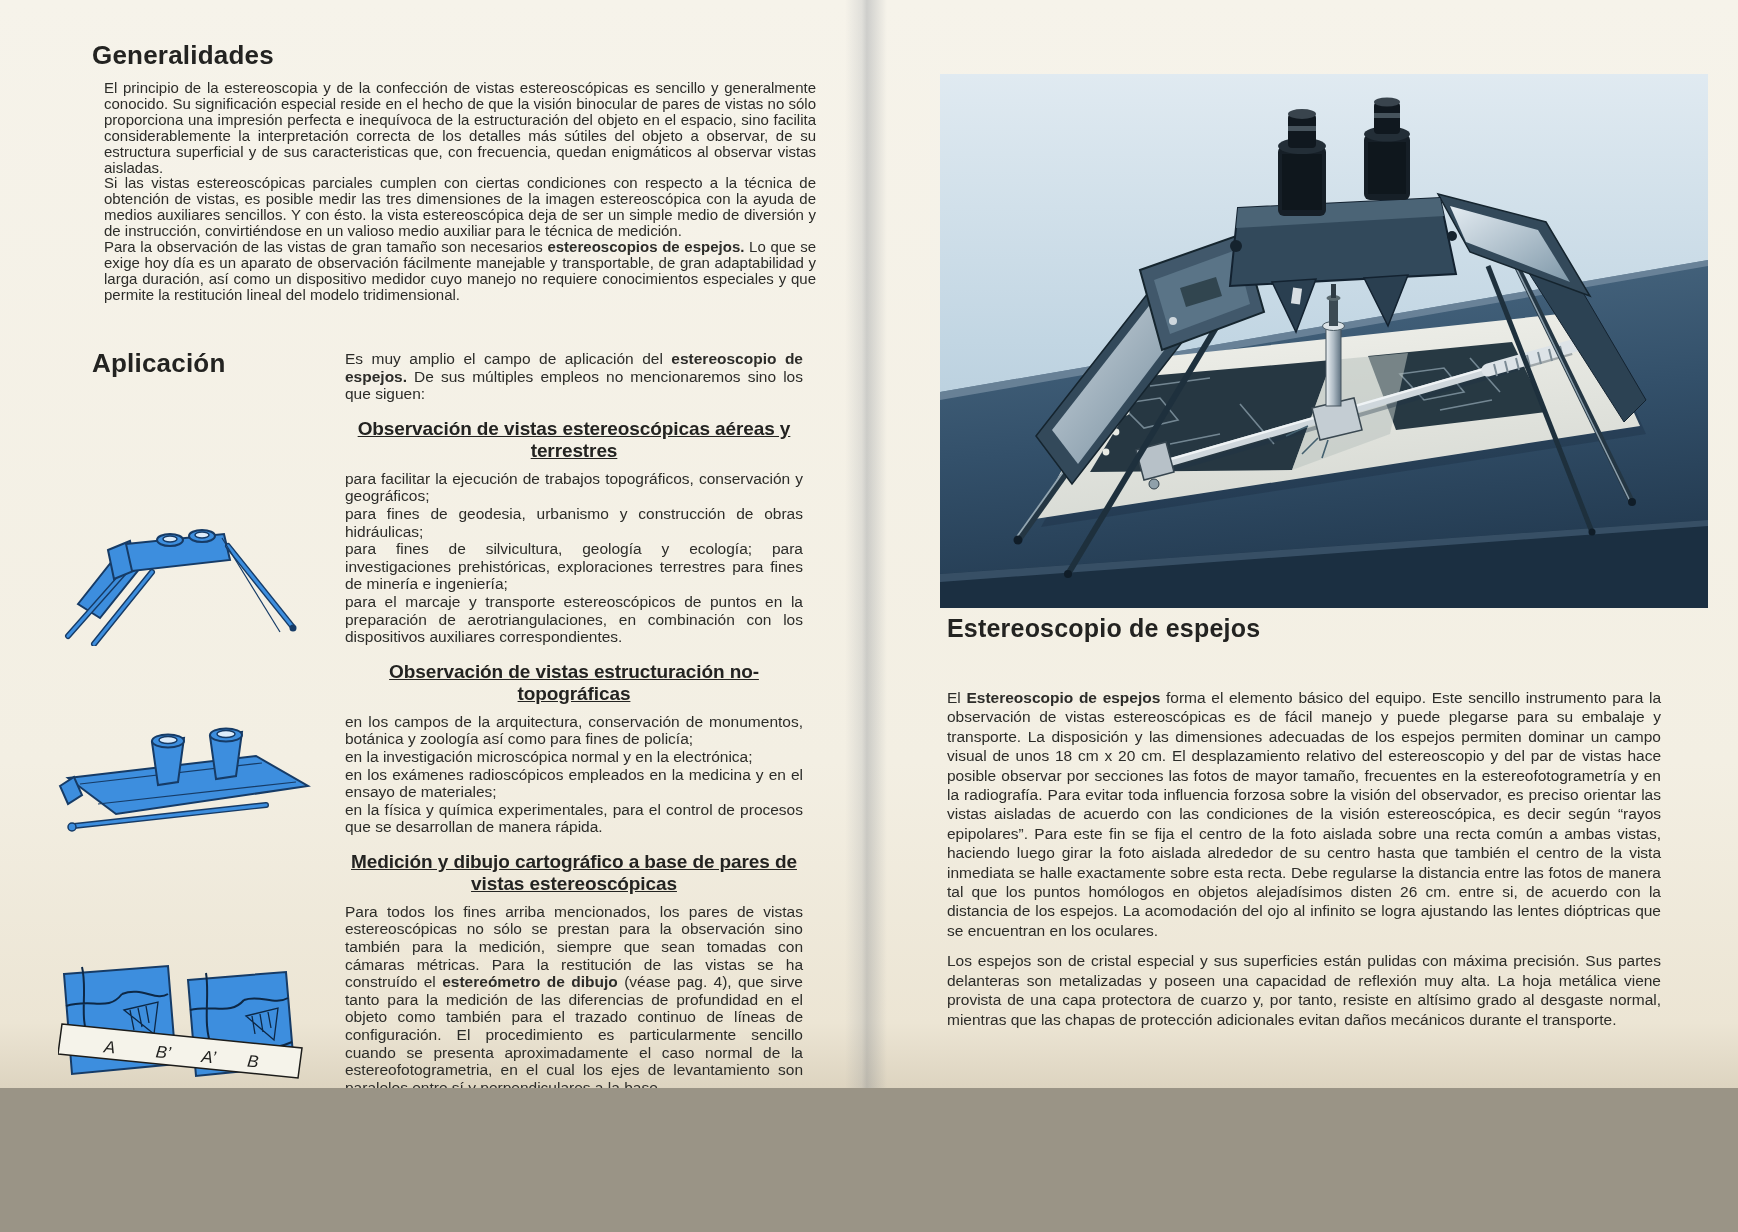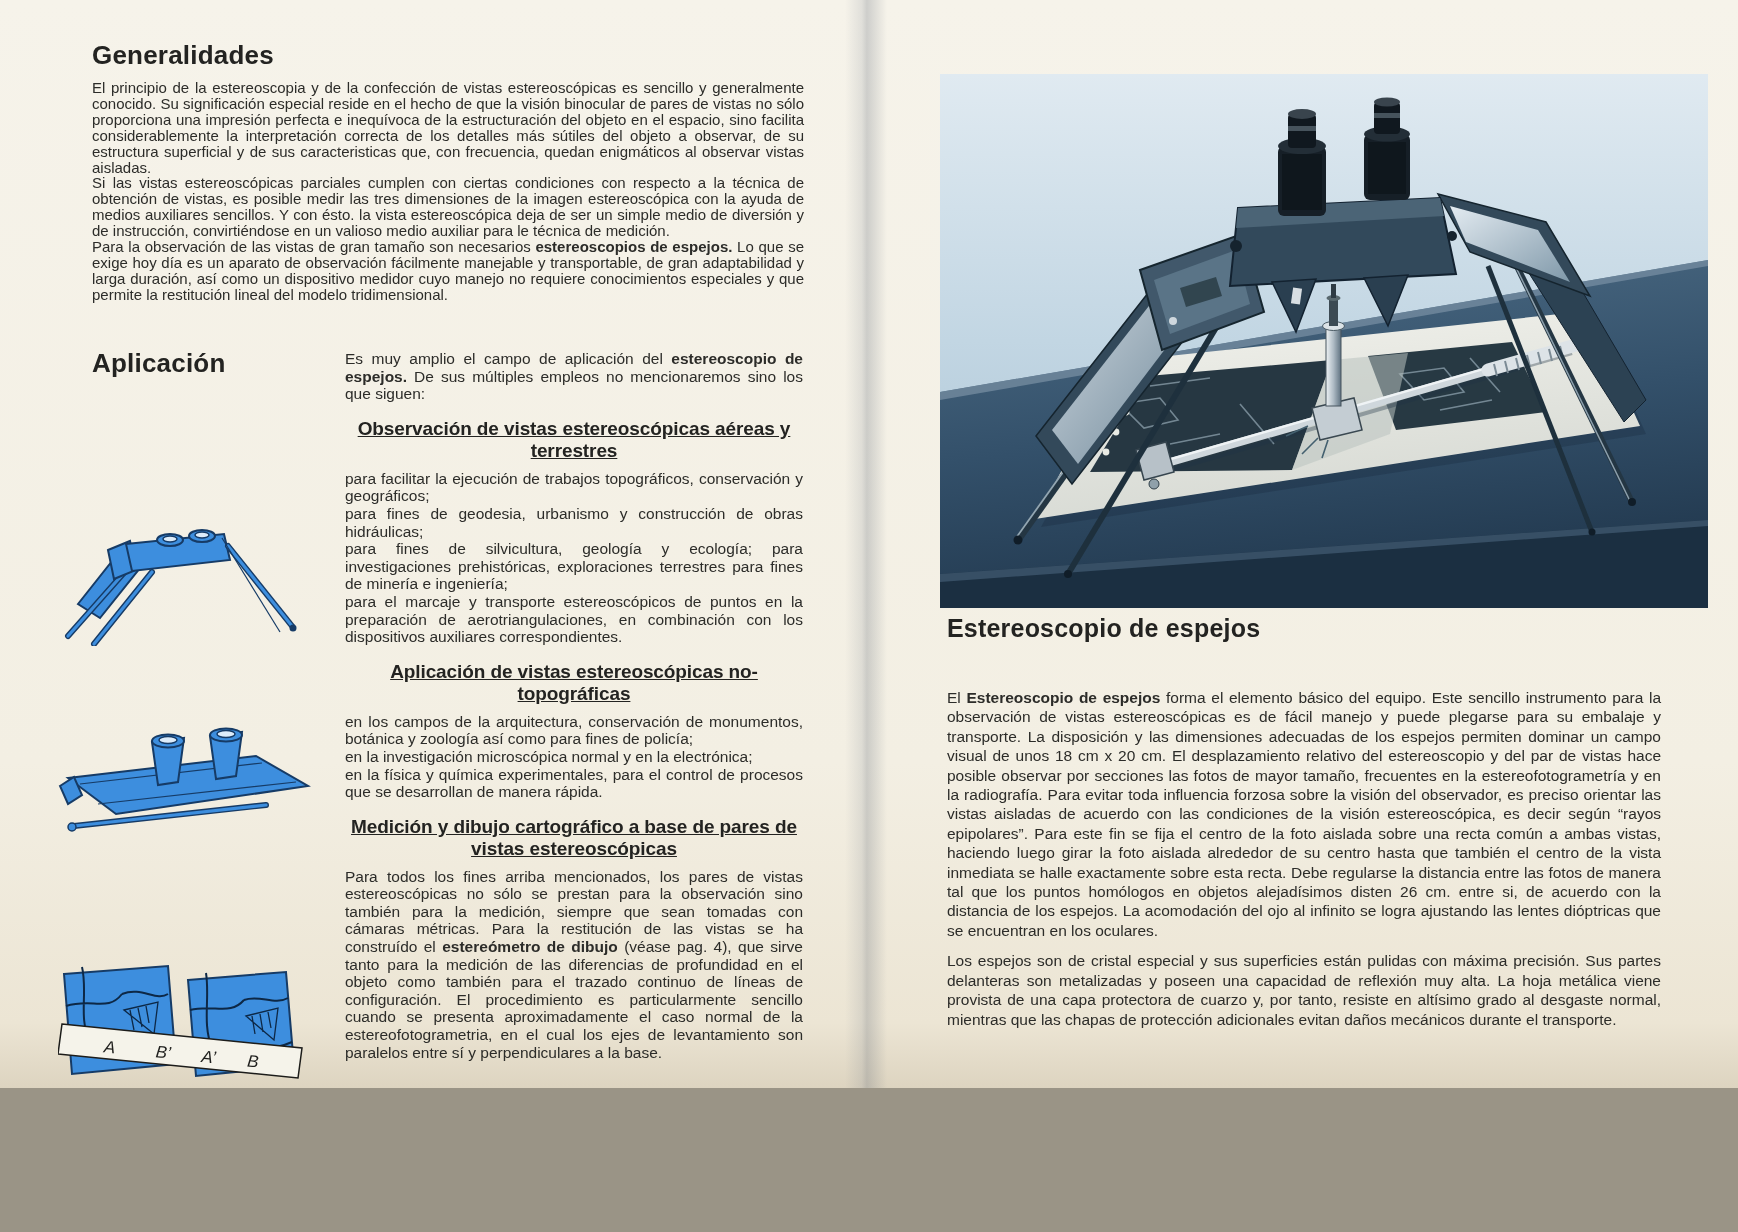--- a/index.html
+++ b/index.html
@@ -6,21 +6,21 @@
   html,body { margin:0; padding:0; }
   body { background:#9a9486; }
   .spread{
     position:relative; width:1738px; height:1088px; overflow:hidden;
     background:linear-gradient(180deg,#f6f3ea 0%,#f3efe3 70%,#ece5d4 94%,#ddd4c0 100%);
     font-family:"Liberation Sans", sans-serif; color:#2c2c29;
   }
   .abs{ position:absolute; }
   .h1{ font-weight:bold; font-size:26px; letter-spacing:.2px; margin:0; color:#232321; }
   #h-generalidades{ left:92px; top:40px; }
-  .main-body{ left:92px; top:80px; width:712px; font-size:15px; line-height:15.9px; text-align:justify; }
+  .main-body{ left:104px; top:80px; width:712px; font-size:15px; line-height:15.9px; text-align:justify; }
   .main-body p{ margin:0; }
   #h-aplicacion{ left:92px; top:348px; }
   .indent-col{ left:345px; top:350px; width:458px; font-size:15.5px; line-height:17.6px; text-align:justify; }
   .indent-col .intro{ margin:0 0 6px; }
   .indent-col h3{ font-size:19px; line-height:22.5px; margin:15px 0 7px; text-align:center; letter-spacing:-.1px; color:#232321;text-decoration:underline; }
   .indent-col p{ margin:0; }
   .pagenum{ font-size:16.5px; color:#3a3a36; }
   #pn-left{ left:420px; top:1141px; }
   #pn-right{ left:1284px; top:1136px; }
   .gutter{ left:845px; top:0; width:42px; height:1232px;
@@ -62,24 +62,25 @@
       <p class="intro"><span>Es muy amplio el campo de aplicación del </span><b>estereoscopio de espejos.</b><span> De sus múltiples empleos no mencionaremos sino los que siguen:</span></p>
 
       <h3>Observación de vistas estereoscópicas aéreas y terrestres</h3>
       <div>
         <p>para facilitar la ejecución de trabajos topográficos, conservación y geográficos;</p>
         <p>para fines de geodesia, urbanismo y construcción de obras hidráulicas;</p>
         <p>para fines de silvicultura, geología y ecología; para investigaciones prehistóricas, exploraciones terrestres para fines de minería e ingeniería;</p>
         <p>para el marcaje y transporte estereoscópicos de puntos en la preparación de aerotriangulaciones, en combinación con los dispositivos auxiliares correspondientes.</p>
       </div>
 
-      <h3>Aplicación de vistas estereoscópicas no-topográficas</h3>
+      <h3>Observación de vistas estructuración no-topográficas</h3>
       <div>
         <p>en los campos de la arquitectura, conservación de monumentos, botánica y zoología así como para fines de policía;</p>
         <p>en la investigación microscópica normal y en la electrónica;</p>
+        <p>en los exámenes radioscópicos empleados en la medicina y en el ensayo de materiales;</p>
         <p>en la física y química experimentales, para el control de procesos que se desarrollan de manera rápida.</p>
       </div>
 
       <h3>Medición y dibujo cartográfico a base de pares de vistas estereoscópicas</h3>
       <p><span>Para todos los fines arriba mencionados, los pares de vistas estereoscópicas no sólo se prestan para la observación sino también para la medición, siempre que sean tomadas con cámaras métricas. Para la restitución de las vistas se ha construído el </span><b>estereómetro de dibujo</b><span> (véase pag. 4), que sirve tanto para la medición de las diferencias de profundidad en el objeto como también para el trazado continuo de líneas de configuración. El procedimiento es particularmente sencillo cuando se presenta aproximadamente el caso normal de la estereofotogrametria, en el cual los ejes de levantamiento son paralelos entre sí y perpendiculares a la base.</span></p>
     </div>
 
     <svg class="abs" id="ill1" viewBox="0 0 246 160">
       <g>
         <polygon class="b-fill" points="14,118 60,60 84,72 36,132"></polygon>

